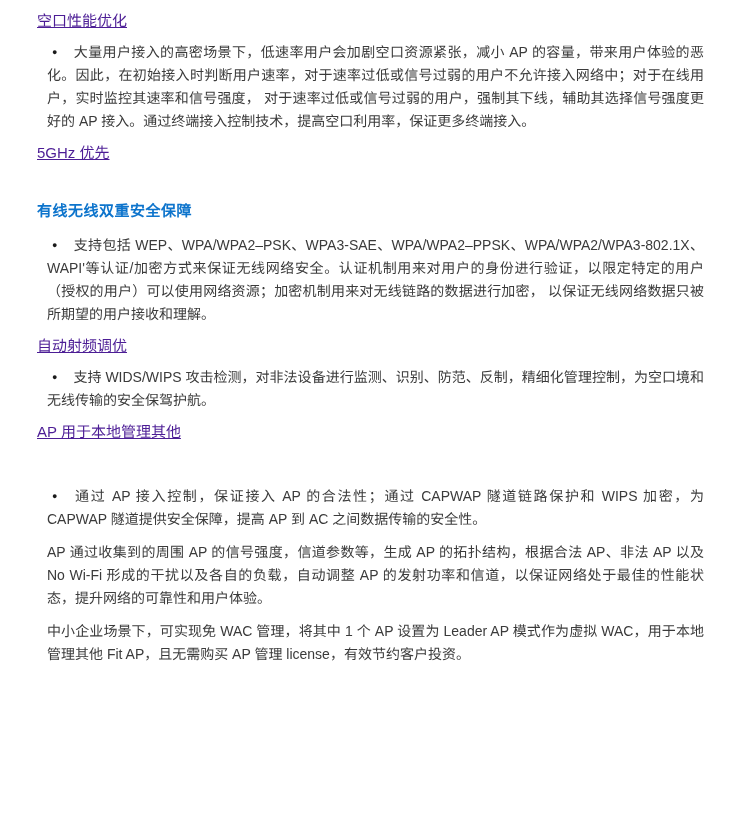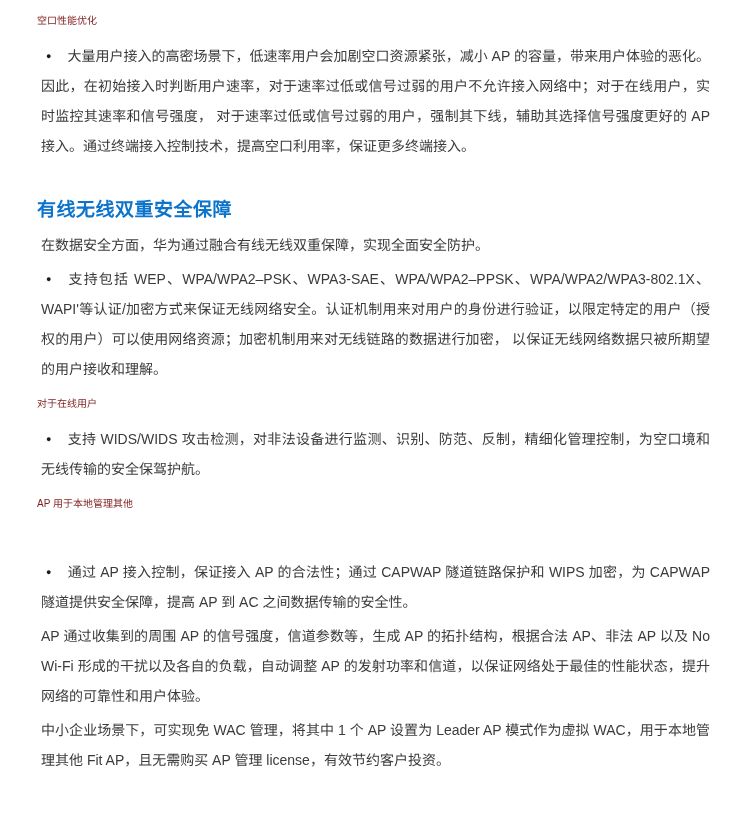--- a/index.html
+++ b/index.html
@@ -12,44 +12,45 @@
     width: 750px;
     height: 822px;
     background: #ffffff;
     overflow: hidden;
     font-family: "Liberation Sans", "DejaVu Sans", sans-serif;
     box-sizing: border-box;
     padding: 12px 36px 0 37px;
     color: #3b3b3b;
   }
   .subtitle {
-    color: #7f1d1d;
-    font-size: 10px;
+    color: #4c1d95;
+    font-size: 15px;
     line-height: 18px;
     font-weight: 400;
     margin: 11px 0 11px 0;
+    text-decoration: underline;
   }
   .subtitle.first {
     margin-top: 0;
   }
   .heading {
     color: #0d74cc;
-    font-size: 19px;
+    font-size: 15px;
     line-height: 26px;
     font-weight: 700;
     margin: 24px 0 7px 0;
     letter-spacing: 0.5px;
   }
   .heading.first-heading {
     margin-top: 36px;
   }
   .para, .bullet {
     font-size: 14px;
-    line-height: 30px;
-    margin: 4px;
+    line-height: 23px;
+    margin: 10px;
     color: #3b3b3b;
     text-align: justify;
     text-justify: inter-ideograph;
   }
   .bullet .dot {
     display: inline-block;
     font-size: 9px;
     vertical-align: 2px;
     margin: 0 16px 0 5px;
     color: #1a1a1a;
@@ -60,32 +61,32 @@
 </style>
 </head>
 <body>
 
 <div class="page">
 
   <h4 class="subtitle first">空口性能优化</h4>
 
   <p class="bullet"><span class="dot">●</span><span>大量用户接入的高密场景下，低速率用户会加剧空口资源紧张，减小 AP 的容量，带来用户体验的恶化。因此，在初始接入时判断用户速率，对于速率过低或信号过弱的用户不允许接入网络中；对于在线用户，实时监控其速率和信号强度， 对于速率过低或信号过弱的用户，强制其下线，辅助其选择信号强度更好的 AP 接入。通过终端接入控制技术，提高空口利用率，保证更多终端接入。</span></p>
 
+  <h4 class="subtitle">5GHz 优先</h4>
 
 
   <h2 class="heading first-heading">有线无线双重安全保障</h2>
 
-  <p class="para">在数据安全方面，华为通过融合有线无线双重保障，实现全面安全防护。</p>
 
 
   <p class="bullet"><span class="dot">●</span><span>支持包括 WEP、WPA/WPA2–PSK、WPA3-SAE、WPA/WPA2–PPSK、WPA/WPA2/WPA3-802.1X、WAPI'等认证/加密方式来保证无线网络安全。认证机制用来对用户的身份进行验证，以限定特定的用户（授权的用户）可以使用网络资源；加密机制用来对无线链路的数据进行加密， 以保证无线网络数据只被所期望的用户接收和理解。</span></p>
 
-  <h4 class="subtitle">对于在线用户</h4>
+  <h4 class="subtitle">自动射频调优</h4>
 
-  <p class="bullet"><span class="dot">●</span><span>支持 WIDS/WIDS 攻击检测，对非法设备进行监测、识别、防范、反制，精细化管理控制，为空口境和无线传输的安全保驾护航。</span></p>
+  <p class="bullet"><span class="dot">●</span><span>支持 WIDS/WIPS 攻击检测，对非法设备进行监测、识别、防范、反制，精细化管理控制，为空口境和无线传输的安全保驾护航。</span></p>
 
   <h4 class="subtitle">AP 用于本地管理其他</h4>
 
   <p class="bullet gap-top"><span class="dot">●</span><span>通过 AP 接入控制，保证接入 AP 的合法性；通过 CAPWAP 隧道链路保护和 WIPS 加密，为 CAPWAP 隧道提供安全保障，提高 AP 到 AC 之间数据传输的安全性。</span></p>
 
 
   <p class="para">AP 通过收集到的周围 AP 的信号强度，信道参数等，生成 AP 的拓扑结构，根据合法 AP、非法 AP 以及 No Wi-Fi 形成的干扰以及各自的负载，自动调整 AP 的发射功率和信道，以保证网络处于最佳的性能状态，提升网络的可靠性和用户体验。</p>
 
 
   <p class="para">中小企业场景下，可实现免 WAC 管理，将其中 1 个 AP 设置为 Leader AP 模式作为虚拟 WAC，用于本地管理其他 Fit AP，且无需购买 AP 管理 license，有效节约客户投资。</p>

